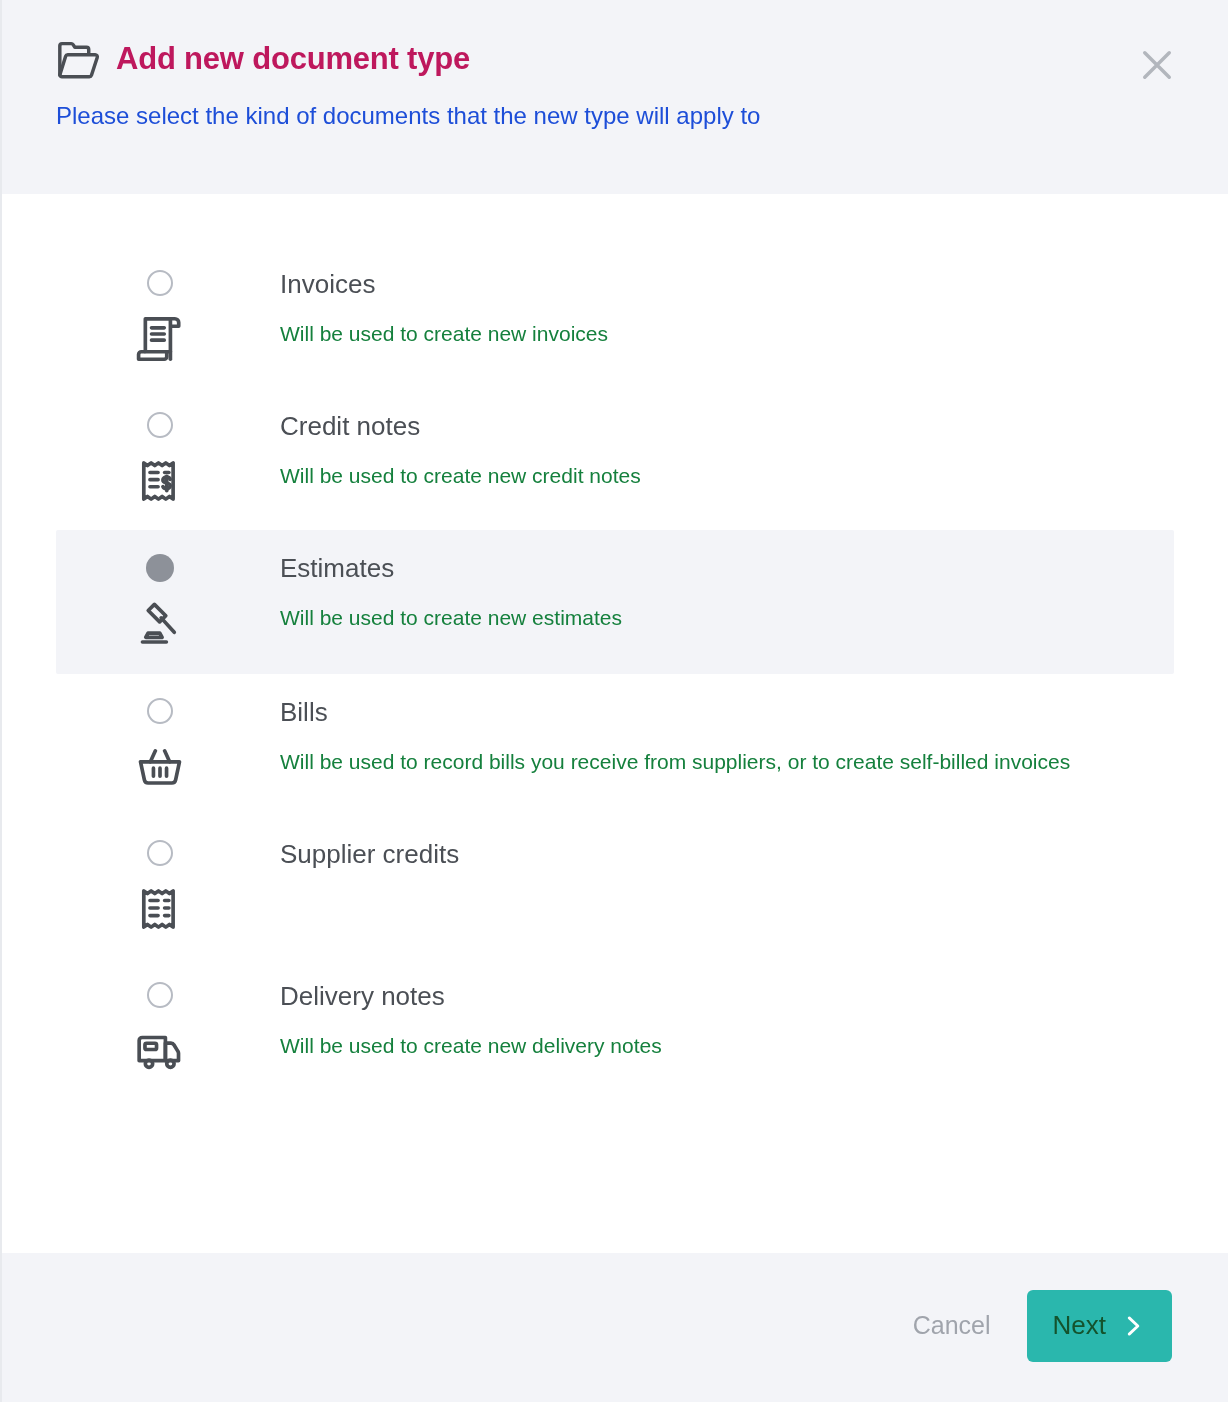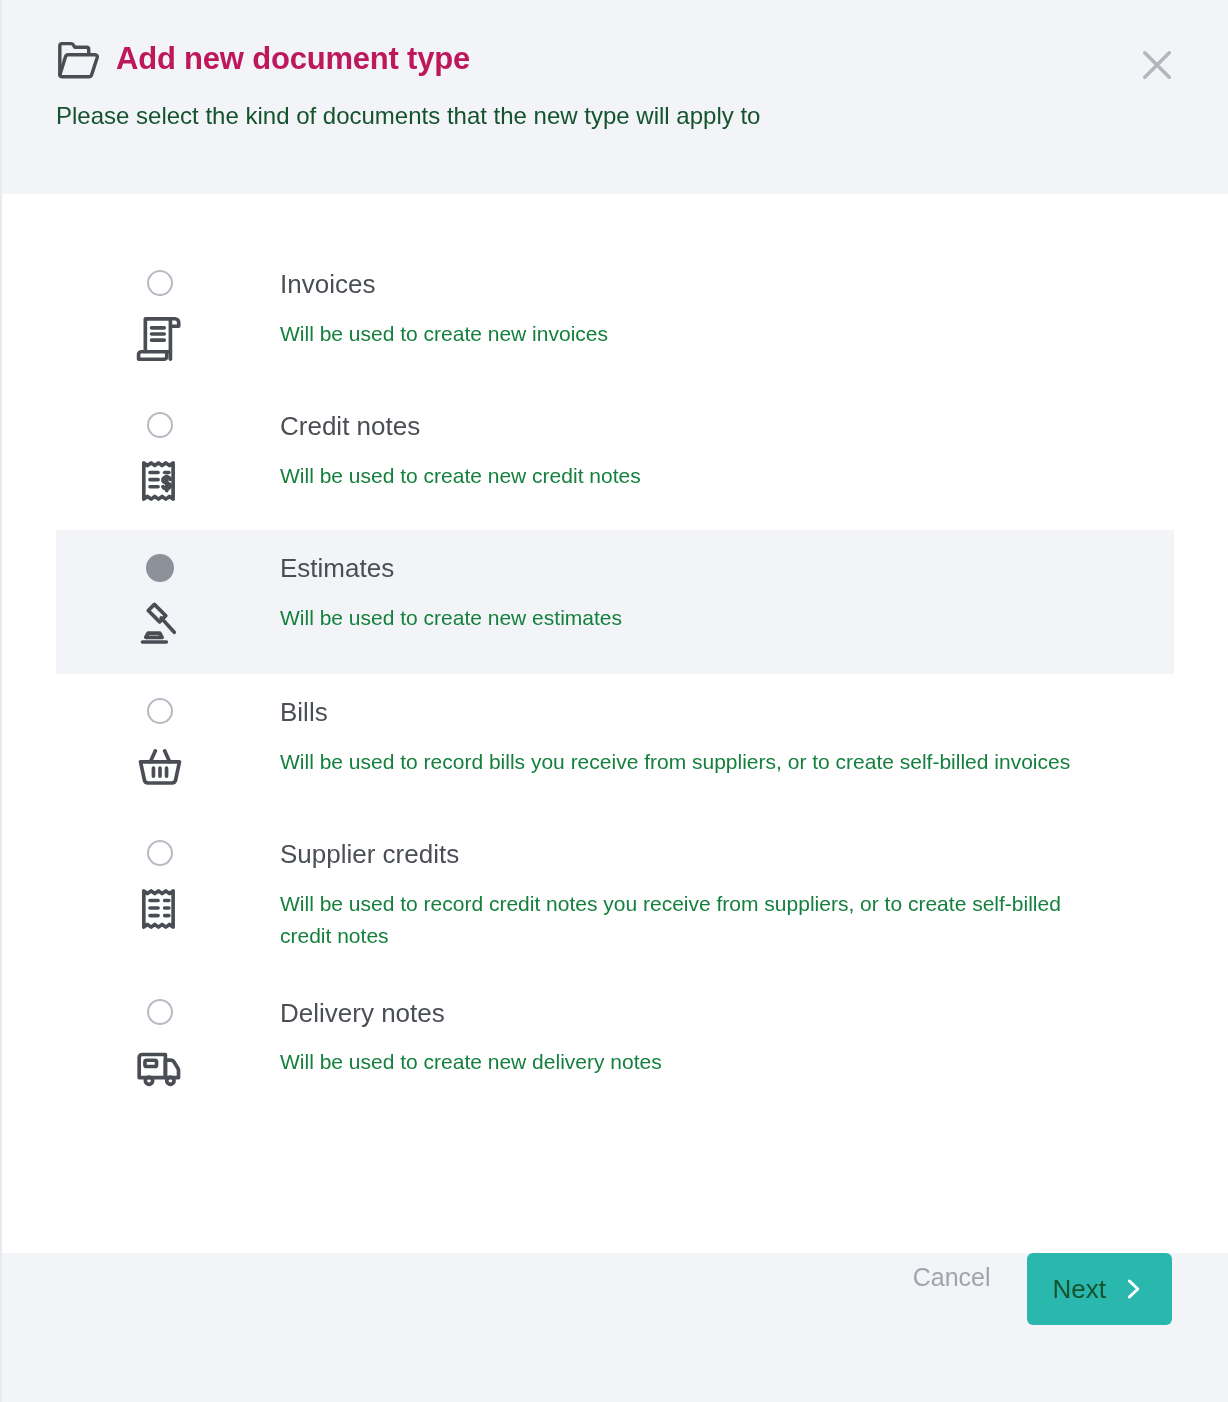--- a/index.html
+++ b/index.html
@@ -51,21 +51,21 @@
     font-weight: bold;
     color: #be185d;
     letter-spacing: -0.2px;
     line-height: 1.15;
     white-space: nowrap;
   }
 
   .header-subtitle {
     margin-top: 20px;
     font-size: 24px;
-    color: #14532d;
+    color: #1d4ed8;
     line-height: 1.3;
     font-weight: normal;
   }
 
   .close-button {
     position: absolute;
     top: 38px;
     right: 44px;
     width: 54px;
     height: 54px;
@@ -160,21 +160,21 @@
     font-weight: normal;
     max-width: 862px;
   }
 
   
   .modal-footer {
     flex: 0 0 149px;
     height: 149px;
     background: #f3f4f8;
     display: flex;
-    align-items: flex-start;
+    align-items: center;
     justify-content: flex-end;
     gap: 30px;
     padding: 0 56px 4px 54px;
   }
 
   .cancel-button {
     background: transparent;
     border: none;
     font-family: "Liberation Sans", sans-serif;
     font-size: 25px;
@@ -296,21 +296,20 @@
         <div class="option-marker">
           <span class="radio"></span>
           <svg class="type-icon" viewBox="0 0 28 28" fill="none">
             <path d="M5.6 4.6l1.9 1.4 1.9-1.4 1.9 1.4 1.9-1.4 1.9 1.4 1.9-1.4 1.9 1.4 1.9-1.4v18.8l-1.9-1.4-1.9 1.4-1.9-1.4-1.9 1.4-1.9-1.4-1.9 1.4-1.9-1.4-1.9 1.4z" stroke="#4a4e54" stroke-width="1.9" stroke-linejoin="round"></path>
             <path d="M8.8 9.6h4.2M8.8 13.5h4.2M8.8 17.4h4.2" stroke="#4a4e54" stroke-width="1.9" stroke-linecap="round"></path>
             <path d="M16.4 9.6h2.2M16.4 13.5h2.2M16.4 17.4h2.2" stroke="#4a4e54" stroke-width="1.9" stroke-linecap="round"></path>
           </svg>
         </div>
         <div class="option-text">
           <div class="option-title">Supplier credits</div>
-          <div class="option-desc">Will be used to record credit notes you receive from suppliers, or to create self-billed credit notes</div>
         </div>
       </div>
 
       <div class="option-row">
         <div class="option-marker">
           <span class="radio"></span>
           <svg class="type-icon" viewBox="0 0 28 28" fill="none">
             <path d="M3.2 8.6a1.6 1.6 0 011.6-1.6h12v12H3.2z" stroke="#4a4e54" stroke-width="1.9" stroke-linejoin="round"></path>
             <path d="M16.8 9.9h2.9c.6 0 1.2.3 1.5.9l2.1 3.4c.2.3.3.6.3 1V19h-6.8z" stroke="#4a4e54" stroke-width="1.9" stroke-linejoin="round"></path>
             <rect x="6.2" y="10" width="6" height="3.2" rx="0.8" stroke="#4a4e54" stroke-width="1.9"></rect>

